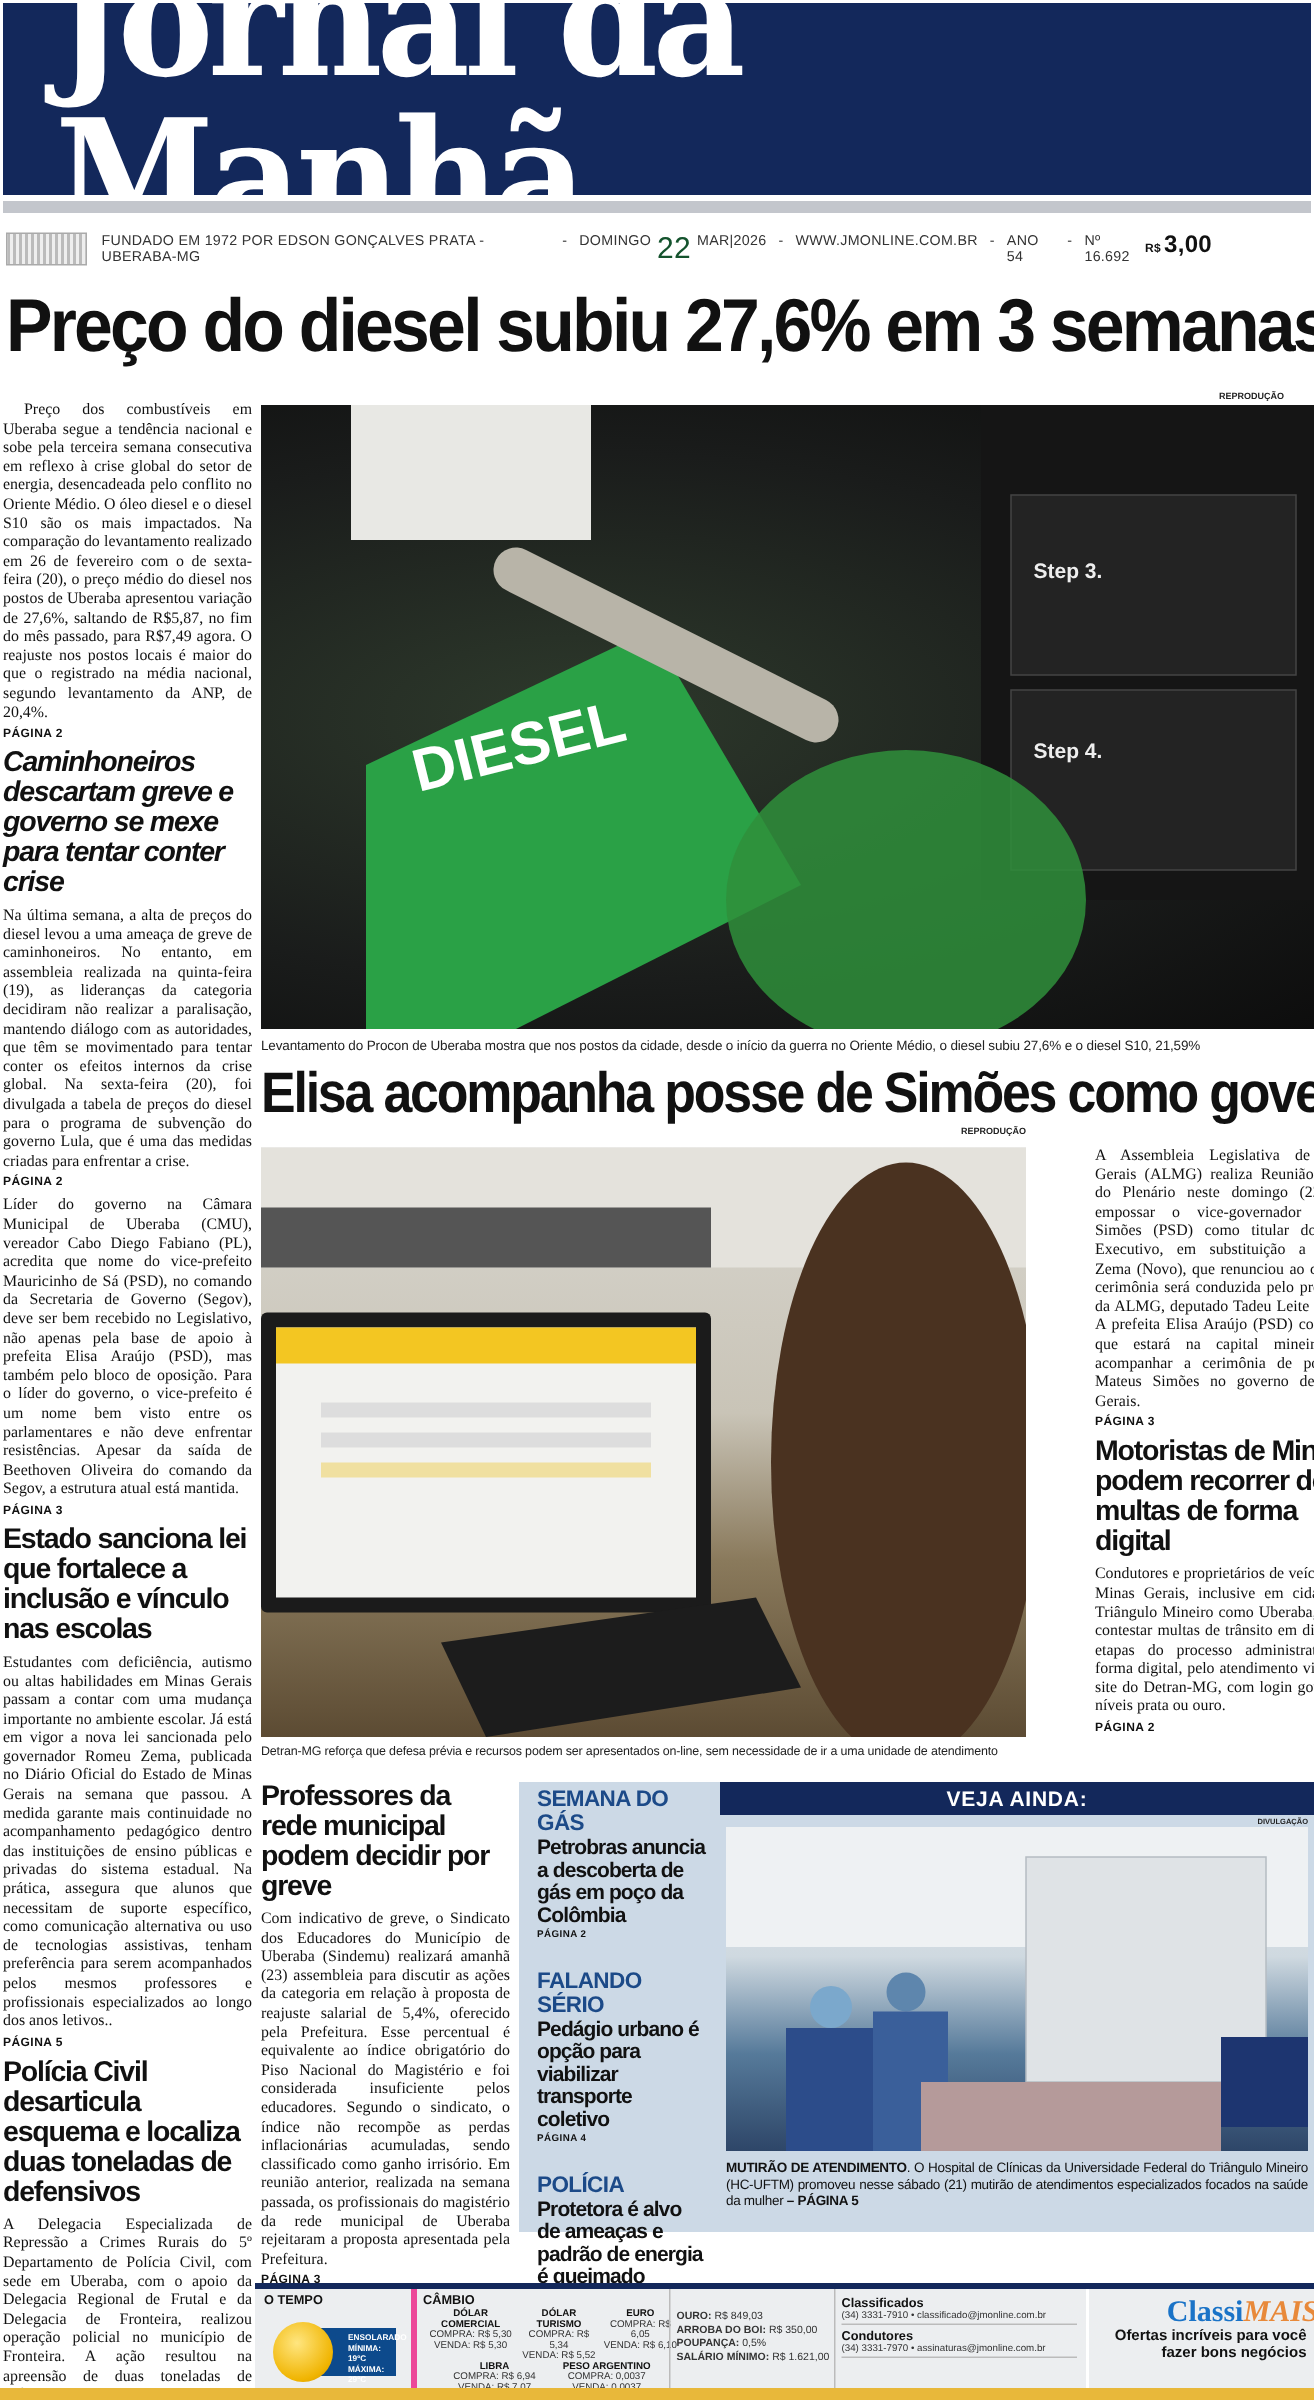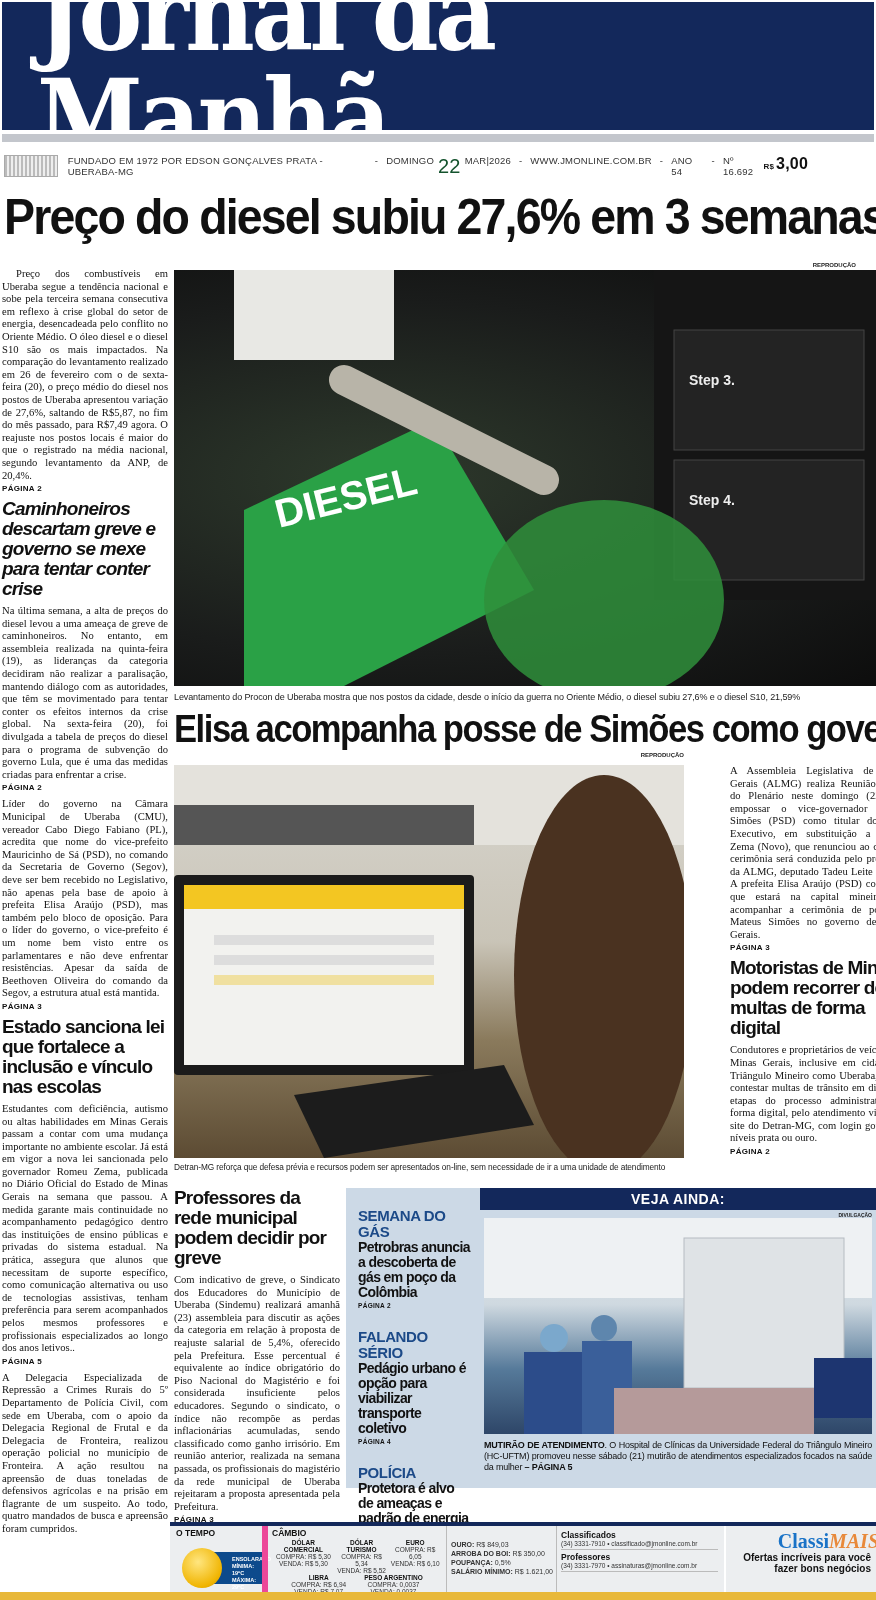--- a/index.html
+++ b/index.html
@@ -76,20 +76,21 @@
   <p class="body">Na última semana, a alta de preços do diesel levou a uma ameaça de greve de caminhoneiros. No entanto, em assembleia realizada na quinta-feira (19), as lideranças da categoria decidiram não realizar a paralisação, mantendo diálogo com as autoridades, que têm se movimentado para tentar conter os efeitos internos da crise global. Na sexta-feira (20), foi divulgada a tabela de preços do diesel para o programa de subvenção do governo Lula, que é uma das medidas criadas para enfrentar a crise.</p>
   <div class="pg">PÁGINA 2</div>
 
   <p class="body">Líder do governo na Câmara Municipal de Uberaba (CMU), vereador Cabo Diego Fabiano (PL), acredita que nome do vice-prefeito Mauricinho de Sá (PSD), no comando da Secretaria de Governo (Segov), deve ser bem recebido no Legislativo, não apenas pela base de apoio à prefeita Elisa Araújo (PSD), mas também pelo bloco de oposição. Para o líder do governo, o vice-prefeito é um nome bem visto entre os parlamentares e não deve enfrentar resistências. Apesar da saída de Beethoven Oliveira do comando da Segov, a estrutura atual está mantida.</p>
   <div class="pg">PÁGINA 3</div>
 
   <h3 class="hl">Estado sanciona lei que fortalece a inclusão e vínculo nas escolas</h3>
   <p class="body">Estudantes com deficiência, autismo ou altas habilidades em Minas Gerais passam a contar com uma mudança importante no ambiente escolar. Já está em vigor a nova lei sancionada pelo governador Romeu Zema, publicada no Diário Oficial do Estado de Minas Gerais na semana que passou. A medida garante mais continuidade no acompanhamento pedagógico dentro das instituições de ensino públicas e privadas do sistema estadual. Na prática, assegura que alunos que necessitam de suporte específico, como comunicação alternativa ou uso de tecnologias assistivas, tenham preferência para serem acompanhados pelos mesmos professores e profissionais especializados ao longo dos anos letivos..</p>
   <div class="pg">PÁGINA 5</div>
 
+  <h3 class="hl">Polícia Civil desarticula esquema e localiza duas toneladas de defensivos</h3>
   <p class="body">A Delegacia Especializada de Repressão a Crimes Rurais do 5º Departamento de Polícia Civil, com sede em Uberaba, com o apoio da Delegacia Regional de Frutal e da Delegacia de Fronteira, realizou operação policial no município de Fronteira. A ação resultou na apreensão de duas toneladas de defensivos agrícolas e na prisão em flagrante de um suspeito. Ao todo, quatro mandados de busca e apreensão foram cumpridos.</p>
 
 </div>
 
 <div class="photo diesel-photo" aria-label="Bomba de combustível com etiqueta DIESEL">
   <svg width="702" height="416" viewBox="0 0 702 416">
     <rect x="60" y="0" width="160" height="90" fill="#e8e8e4"></rect>
     <rect x="480" y="0" width="222" height="330" fill="#151515"></rect>
     <rect x="500" y="60" width="190" height="120" fill="#232323" stroke="#444"></rect>
     <rect x="500" y="190" width="190" height="120" fill="#232323" stroke="#444"></rect>
@@ -130,21 +131,21 @@
   <div class="pg">PÁGINA 2</div>
 </div>
 
 <div style="position:absolute;left:174px;top:1188px;width:166px">
   <h3 class="hl">Professores da rede municipal podem decidir por greve</h3>
   <p class="body">Com indicativo de greve, o Sindicato dos Educadores do Município de Uberaba (Sindemu) realizará amanhã (23) assembleia para discutir as ações da categoria em relação à proposta de reajuste salarial de 5,4%, oferecido pela Prefeitura. Esse percentual é equivalente ao índice obrigatório do Piso Nacional do Magistério e foi considerada insuficiente pelos educadores. Segundo o sindicato, o índice não recompõe as perdas inflacionárias acumuladas, sendo classificado como ganho irrisório. Em reunião anterior, realizada na semana passada, os profissionais do magistério da rede municipal de Uberaba rejeitaram a proposta apresentada pela Prefeitura.</p>
   <div class="pg">PÁGINA 3</div>
 </div>
 
 <div class="blue-box">
-  <div style="padding:20px 8px 0 12px">
+  <div style="padding:4px 8px 0 12px">
     <div class="sec">SEMANA DO GÁS</div>
     <div class="tit">Petrobras anuncia a descoberta de gás em poço da Colômbia</div>
     <div class="pg" style="font-size:6.5px">PÁGINA 2</div>
     <div style="height:14px"></div>
     <div class="sec">FALANDO SÉRIO</div>
     <div class="tit">Pedágio urbano é opção para viabilizar transporte coletivo</div>
     <div class="pg" style="font-size:6.5px">PÁGINA 4</div>
     <div style="height:14px"></div>
     <div class="sec">POLÍCIA</div>
     <div class="tit">Protetora é alvo de ameaças e padrão de energia é queimado</div>
@@ -177,42 +178,42 @@
 <div class="footer">
   <div class="cell" style="left:6px;width:84px">
     <div class="h" style="margin-top:2px">O TEMPO</div>
     <div class="weather-box">
       <div>ENSOLARADO</div>
       <div>MÍNIMA: 19ºC</div>
       <div>MÁXIMA: 29ºC</div>
     </div>
     <div class="sun"></div>
   </div>
-  <div class="cell" style="left:92px;width:180px;border-left:6px solid #ec4899;padding-left:4px">
+  <div class="cell" style="left:104px;width:180px;border-left:4px solid #ec4899;padding-left:4px">
     <div class="h" style="margin-top:2px">CÂMBIO</div>
     <div style="display:flex;justify-content:space-between;text-align:center;margin-top:1px">
       <div><b style="font-size:6.5px;color:#111">DÓLAR COMERCIAL</b><br><span>COMPRA: R$ 5,30</span><br><span>VENDA: R$ 5,30</span></div>
       <div><b style="font-size:6.5px;color:#111">DÓLAR TURISMO</b><br><span>COMPRA: R$ 5,34</span><br><span>VENDA: R$ 5,52</span></div>
       <div><b style="font-size:6.5px;color:#111">EURO</b><br><span>COMPRA: R$ 6,05</span><br><span>VENDA: R$ 6,10</span></div>
     </div>
     <div style="display:flex;justify-content:center;gap:18px;text-align:center">
       <div><b style="font-size:6.5px;color:#111">LIBRA</b><br><span>COMPRA: R$ 6,94</span><br><span>VENDA: R$ 7,07</span></div>
       <div><b style="font-size:6.5px;color:#111">PESO ARGENTINO</b><br><span>COMPRA: 0,0037</span><br><span>VENDA: 0,0037</span></div>
     </div>
   </div>
   <div class="cell" style="left:276px;width:108px;border-left:1px solid #bbb;padding:14px 0 0 4px;font-size:7px;line-height:9px">
     <div><b>OURO:</b> <span>R$ 849,03</span></div>
     <div><b>ARROBA DO BOI:</b> <span>R$ 350,00</span></div>
     <div><b>POUPANÇA:</b> <span>0,5%</span></div>
     <div><b>SALÁRIO MÍNIMO:</b> <span>R$ 1.621,00</span></div>
   </div>
   <div class="cell" style="left:386px;width:162px;border-left:1px solid #bbb;padding:4px 0 0 4px;font-size:6.5px">
     <div class="h">Classificados</div>
     <div style="border-bottom:1px solid #bbb;padding-bottom:2px;margin-bottom:2px">(34) 3331-7910 • classificado@jmonline.com.br</div>
-    <div class="h">Professores</div>
+    <div class="h">Condutores</div>
     <div style="border-bottom:1px solid #bbb;padding-bottom:2px">(34) 3331-7970 • assinaturas@jmonline.com.br</div>
   </div>
   <div class="cell" style="left:554px;width:155px;border-left:2px solid #fff;text-align:right;padding-top:4px">
     <div style="font-family:'Liberation Serif',serif;font-size:20px;font-weight:bold;line-height:22px"><span style="color:#1a73c7">Classi</span><span style="color:#e8893a;font-style:italic">MAIS</span></div>
     <div style="font-size:10px;font-weight:bold;color:#111;line-height:11px;padding:0 8px">Ofertas incríveis para você fazer bons negócios</div>
   </div>
 </div>
 <div class="footer-gold"></div>
 
 </body></html>

